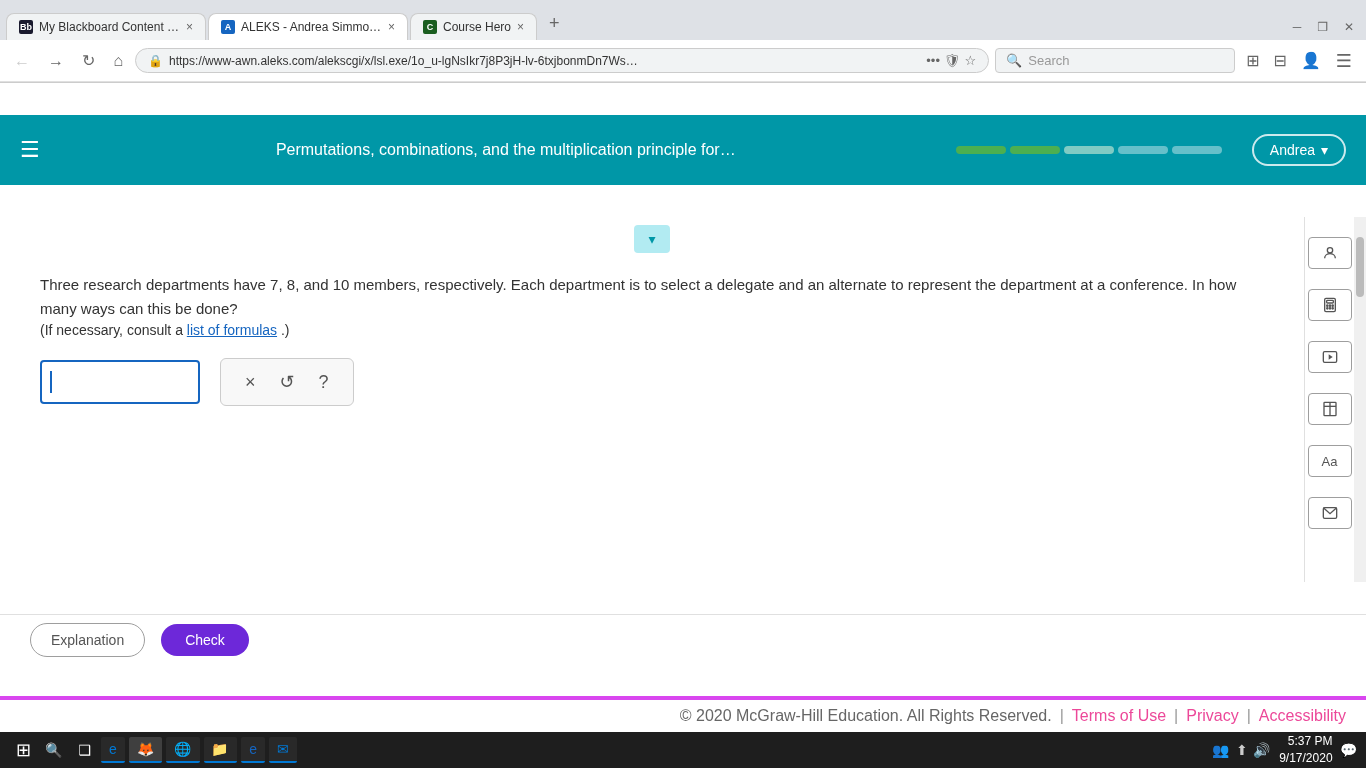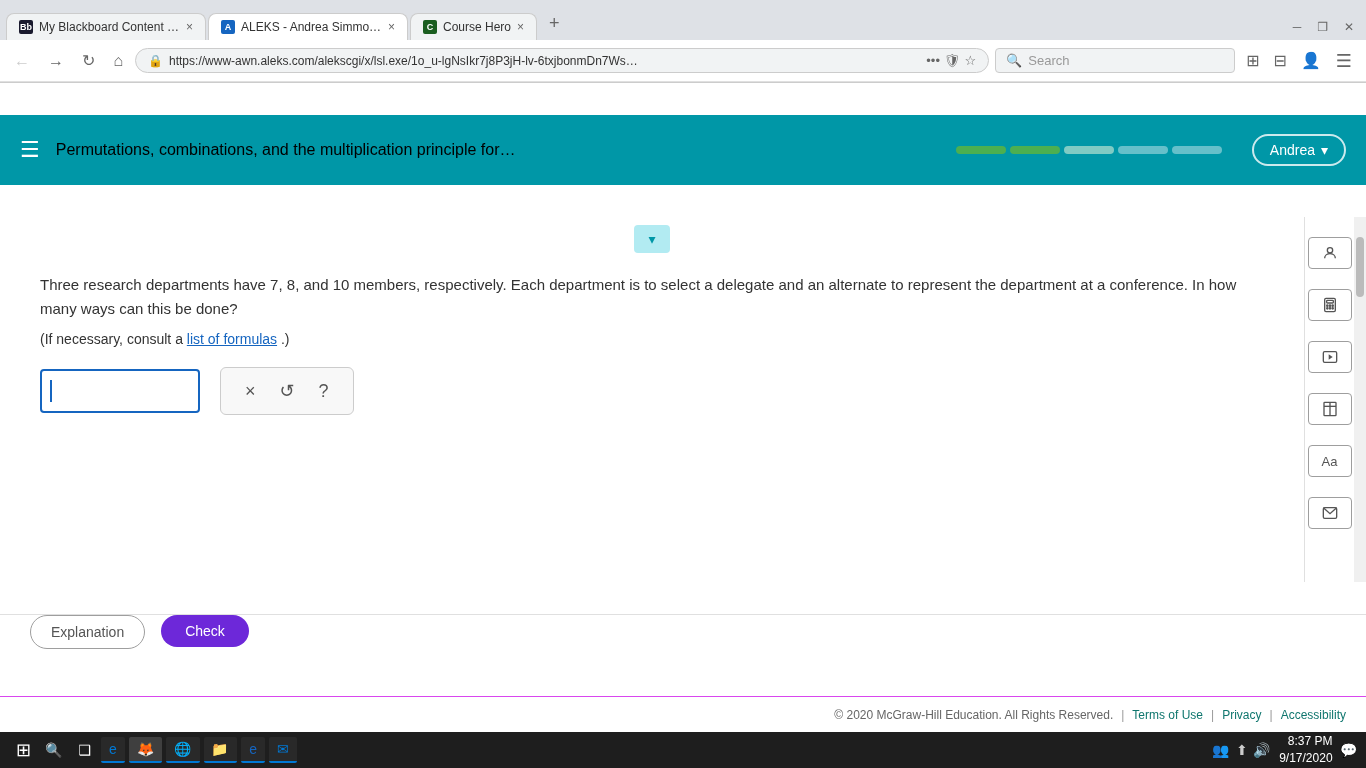--- a/index.html
+++ b/index.html
@@ -28,57 +28,57 @@
 
     
     .url-tooltip { position: absolute; top: 72px; left: 100px; background: #fff; border: 1px solid #ccc; border-radius: 4px; padding: 4px 10px; font-size: 12px; color: #333; white-space: nowrap; box-shadow: 0 2px 6px rgba(0,0,0,0.15); z-index: 100; }
 
     
     .aleks-header { background: #0097a7; display: flex; align-items: center; padding: 0 20px; height: 70px; position: relative; }
     .aleks-menu-btn { background: none; border: none; color: #fff; font-size: 22px; cursor: pointer; margin-right: 16px; }
     .aleks-title-area { flex: 1; }
     .aleks-category { display: flex; align-items: center; gap: 6px; font-size: 13px; color: rgba(255,255,255,0.9); margin-bottom: 4px; }
     .aleks-red-dot { width: 10px; height: 10px; border-radius: 50%; background: #e53935; display: inline-block; }
-    .aleks-topic { font-size: 16px; color: #000000; font-weight: 500; }
+    .aleks-topic { font-size: 16px; color: #ffffff; font-weight: 500; text-align: center; }
     .aleks-progress { display: flex; align-items: center; gap: 4px; }
     .progress-segment { width: 50px; height: 8px; border-radius: 4px; }
     .progress-seg-green { background: #4caf50; }
     .progress-seg-teal { background: #80cbc4; }
     .progress-seg-light { background: rgba(255,255,255,0.4); }
     .aleks-user-btn { background: transparent; border: 2px solid rgba(255,255,255,0.8); border-radius: 20px; color: #fff; padding: 6px 16px; font-size: 14px; cursor: pointer; display: flex; align-items: center; gap: 6px; }
     .main-content { flex: 1; padding: 0; overflow-y: auto; position: relative; }
 
     .chevron-area { display: flex; justify-content: center; padding: 8px 0 0 0; }
     .chevron-btn { background: #b2ebf2; border: none; border-radius: 4px; width: 36px; height: 28px; cursor: pointer; display: flex; align-items: center; justify-content: center; font-size: 14px; color: #0097a7; }
 
     .question-area { padding: 20px 40px; }
-    .question-text { font-size: 15px; color: #333; line-height: 1.6; margin-bottom: 10px; }
+    .question-text { font-size: 15px; color: #333; line-height: 1.6; margin-bottom: 1px; }
     .formula-link { color: #1565c0; text-decoration: underline; cursor: pointer; }
     .formula-note { font-size: 14px; color: #333; margin-bottom: 20px; }
 
     .answer-area { display: flex; align-items: center; gap: 20px; margin-top: 10px; }
     .answer-input { width: 160px; height: 44px; border: 2px solid #1565c0; border-radius: 4px; padding: 8px; font-size: 18px; color: #333; display: flex; align-items: center; }
     .answer-cursor { width: 2px; height: 22px; background: #1565c0; display: inline-block; animation: blink 1s infinite; }
     @keyframes blink { 0%,100%{opacity:1} 50%{opacity:0} }
 
     .keypad { display: flex; align-items: center; gap: 0; border: 1px solid #ccc; border-radius: 6px; padding: 6px 12px; background: #f8f8f8; }
     .keypad-btn { background: none; border: none; font-size: 18px; color: #555; cursor: pointer; padding: 6px 12px; }
 
     
     .right-sidebar { width: 50px; background: #fff; border-left: 1px solid #e0e0e0; display: flex; flex-direction: column; align-items: center; padding: 20px 0; gap: 20px; }
     .sidebar-icon-btn { background: none; border: 1px solid #9e9e9e; border-radius: 4px; width: 44px; height: 32px; cursor: pointer; display: flex; align-items: center; justify-content: center; color: #555; font-size: 16px; }
 
     
-    .bottom-bar { height: 50px; background: #fff; border-top: 1px solid #e0e0e0; display: flex; align-items: flex-start; padding: 0 30px; gap: 16px; }
+    .bottom-bar { height: 50px; background: #fff; border-top: 1px solid #e0e0e0; display: flex; align-items: center; padding: 0 30px; gap: 16px; }
     .explanation-btn { background: #fff; border: 1px solid #9e9e9e; border-radius: 20px; padding: 8px 20px; font-size: 14px; color: #555; cursor: pointer; }
     .check-btn { background: #6d28d9; border: none; border-radius: 20px; padding: 8px 24px; font-size: 14px; color: #fff; cursor: pointer; }
 
     
-    .footer { height: 36px; background: #fff; border-top: 1px solid #d946ef; display: flex; align-items: center; justify-content: flex-end; padding: 0 20px; font-size: 12px; color: #666; gap: 8px; }
-    .footer-link { color: #0f766e; text-decoration: none; cursor: pointer; }
+    .footer { height: 36px; background: #fff; border-top: 4px solid #d946ef; display: flex; align-items: center; justify-content: flex-end; padding: 0 20px; font-size: 16px; color: #666; gap: 8px; }
+    .footer-link { color: #ec4899; text-decoration: none; cursor: pointer; }
     .footer-sep { color: #999; }
 
     
     .taskbar { height: 36px; background: #1e1e1e; display: flex; align-items: center; padding: 0 8px; position: fixed; bottom: 0; width: 1366px; z-index: 50; }
     .taskbar-start { background: none; border: none; color: #fff; font-size: 18px; cursor: pointer; padding: 4px 8px; }
     .taskbar-icons { display: flex; align-items: center; gap: 4px; flex: 1; }
     .taskbar-app { background: rgba(255,255,255,0.1); border: none; border-bottom: 2px solid #0078d4; padding: 4px 8px; cursor: pointer; display: flex; align-items: center; gap: 4px; border-radius: 2px; }
     .taskbar-right { display: flex; align-items: center; gap: 8px; color: #fff; font-size: 12px; }
     .taskbar-time { text-align: right; line-height: 1.4; }
     .taskbar-sys-icons { display: flex; align-items: center; gap: 6px; font-size: 14px; color: #ccc; }
@@ -287,18 +287,18 @@
       <span style="color:#0078d4; font-size:14px;">✉</span>
     </button>
   </div>
   <div class="taskbar-right">
     <div class="taskbar-sys-icons">
       <span>👥</span>
       <span>⬆</span>
       <span>🔊</span>
     </div>
     <div class="taskbar-time">
-      <div>8:37 PM</div>
+      <div>5:37 PM</div>
       <div>9/17/2020</div>
     </div>
     <span style="color:#fff; font-size:14px;">💬</span>
   </div>
 </div>
 
 </body></html>

